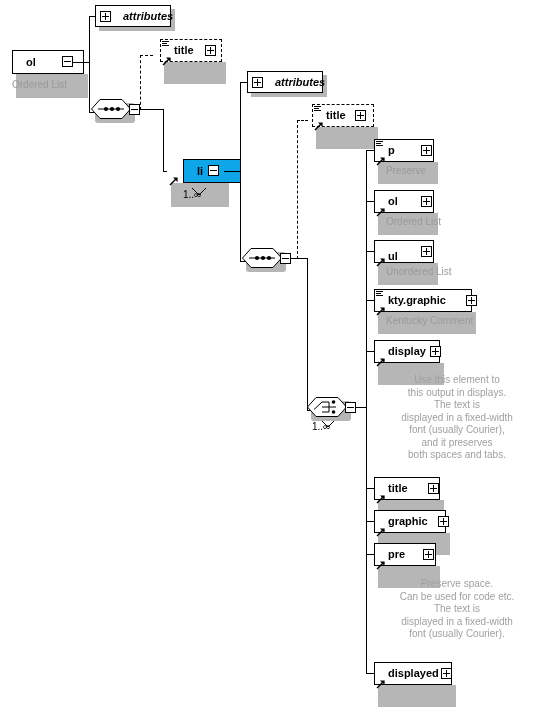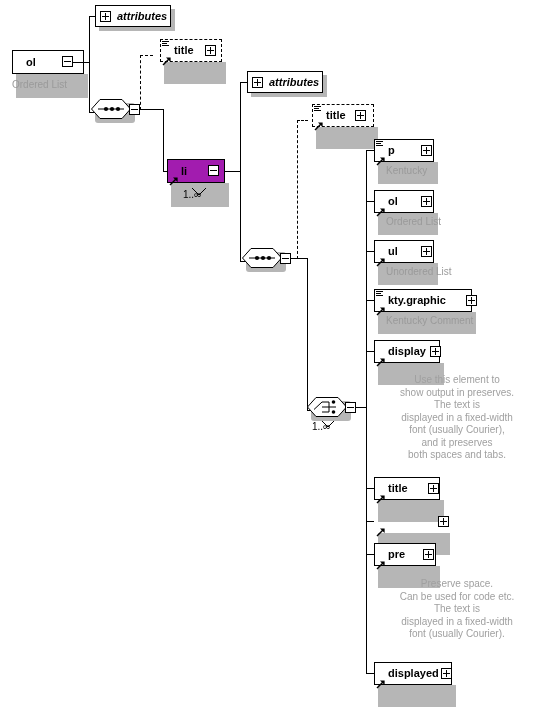--- a/index.html
+++ b/index.html
@@ -41,21 +41,21 @@
     font-weight:bold;
     color:#000000;
     white-space:nowrap;
   }
   .node .nm{
     padding-left:13px;
     padding-right:4px;
     line-height:1;
   }
   .node.opt{border:1px dashed #000000;}
-  .node.sel{background:#a21caf;}
+  .node.sel{background:#0ea5e9;margin-left:16px;}
 
   
   .shadow{
     position:absolute;
     background:#b6b6b6;
     z-index:0;
   }
 
   
   .pm{
@@ -85,21 +85,21 @@
     background:#ffffff;
     height:22px;
     display:flex;align-items:center;
     padding-left:4px;
     font-size:11px;
     font-style:italic;
     font-weight:bold;
     color:#000000;
     white-space:nowrap;
   }
-  .attrbox .lbl{margin-left:6px;}
+  .attrbox .lbl{margin-left:12px;}
   .attrbox .ibx{
     position:relative;width:11px;height:11px;box-sizing:border-box;
     border:1px solid #000;background:#fff;flex:0 0 auto;
   }
   .attrbox .ibx::before{content:"";position:absolute;left:1px;top:4px;width:7px;height:1px;background:#000;}
   .attrbox .ibx::after{content:"";position:absolute;left:4px;top:1px;width:1px;height:7px;background:#000;}
 
   
   .docicon{
     position:absolute;left:2px;top:2px;width:7px;height:6px;z-index:3;
@@ -336,39 +336,39 @@
   </div>
   <div class="refarrow" style="left:376px;top:152px;">
     <svg width="9" height="9" viewBox="0 0 9 9">
         <line x1="1" y1="8" x2="7.5" y2="1.5" stroke="#000" stroke-width="1.4"></line>
         <polygon points="8.6,0.4 8.6,5.0 4.0,0.4" fill="#000"></polygon>
       </svg>
   </div>
   <div class="pm plus" style="left:421px;top:145px;">
       <i></i>
     </div>
-  <div class="cap" style="left:386px;top:165px;">Kentucky</div>
+  <div class="cap" style="left:386px;top:165px;">Preserve</div>
 
   <div class="shadow" style="left:378px;top:213px;width:60px;height:22px;"></div>
   <div class="node" style="left:374px;top:190px;width:60px;height:23px;">
     <span class="nm">ol</span>
   </div>
   <div class="refarrow" style="left:376px;top:203px;">
     <svg width="9" height="9" viewBox="0 0 9 9">
         <line x1="1" y1="8" x2="7.5" y2="1.5" stroke="#000" stroke-width="1.4"></line>
         <polygon points="8.6,0.4 8.6,5.0 4.0,0.4" fill="#000"></polygon>
       </svg>
   </div>
   <div class="pm plus" style="left:421px;top:196px;">
       <i></i>
     </div>
   <div class="cap" style="left:386px;top:216px;">Ordered List</div>
 
   <div class="shadow" style="left:378px;top:263px;width:60px;height:22px;"></div>
-  <div class="node" style="left:374px;top:240px;width:60px;height:23px;">
+  <div class="node" style="left:374px;top:240px;width:60px;height:23px;align-items:flex-end;">
     <span class="nm">ul</span>
   </div>
   <div class="refarrow" style="left:376px;top:253px;">
     <svg width="9" height="9" viewBox="0 0 9 9">
         <line x1="1" y1="8" x2="7.5" y2="1.5" stroke="#000" stroke-width="1.4"></line>
         <polygon points="8.6,0.4 8.6,5.0 4.0,0.4" fill="#000"></polygon>
       </svg>
   </div>
   <div class="pm plus" style="left:421px;top:246px;">
       <i></i>
@@ -402,21 +402,21 @@
   <div class="refarrow" style="left:376px;top:353px;">
     <svg width="9" height="9" viewBox="0 0 9 9">
         <line x1="1" y1="8" x2="7.5" y2="1.5" stroke="#000" stroke-width="1.4"></line>
         <polygon points="8.6,0.4 8.6,5.0 4.0,0.4" fill="#000"></polygon>
       </svg>
   </div>
   <div class="pm plus" style="left:430px;top:346px;">
       <i></i>
     </div>
   <div class="anno" style="left:376px;top:374px;width:162px;">Use this element to
-show output in preserves.
+this output in displays.
 The text is
 displayed in a fixed-width
 font (usually Courier),
 and it preserves
 both spaces and tabs.</div>
 
   <div class="shadow" style="left:378px;top:500px;width:66px;height:22px;"></div>
   <div class="node" style="left:374px;top:477px;width:66px;height:23px;">
     <span class="nm">title</span>
   </div>
@@ -424,20 +424,23 @@
     <svg width="9" height="9" viewBox="0 0 9 9">
         <line x1="1" y1="8" x2="7.5" y2="1.5" stroke="#000" stroke-width="1.4"></line>
         <polygon points="8.6,0.4 8.6,5.0 4.0,0.4" fill="#000"></polygon>
       </svg>
   </div>
   <div class="pm plus" style="left:428px;top:483px;">
       <i></i>
     </div>
 
   <div class="shadow" style="left:378px;top:533px;width:72px;height:22px;"></div>
+  <div class="node" style="left:374px;top:510px;width:72px;height:23px;">
+    <span class="nm">graphic</span>
+  </div>
   <div class="refarrow" style="left:376px;top:523px;">
     <svg width="9" height="9" viewBox="0 0 9 9">
         <line x1="1" y1="8" x2="7.5" y2="1.5" stroke="#000" stroke-width="1.4"></line>
         <polygon points="8.6,0.4 8.6,5.0 4.0,0.4" fill="#000"></polygon>
       </svg>
   </div>
   <div class="pm plus" style="left:438px;top:516px;">
       <i></i>
     </div>
 

